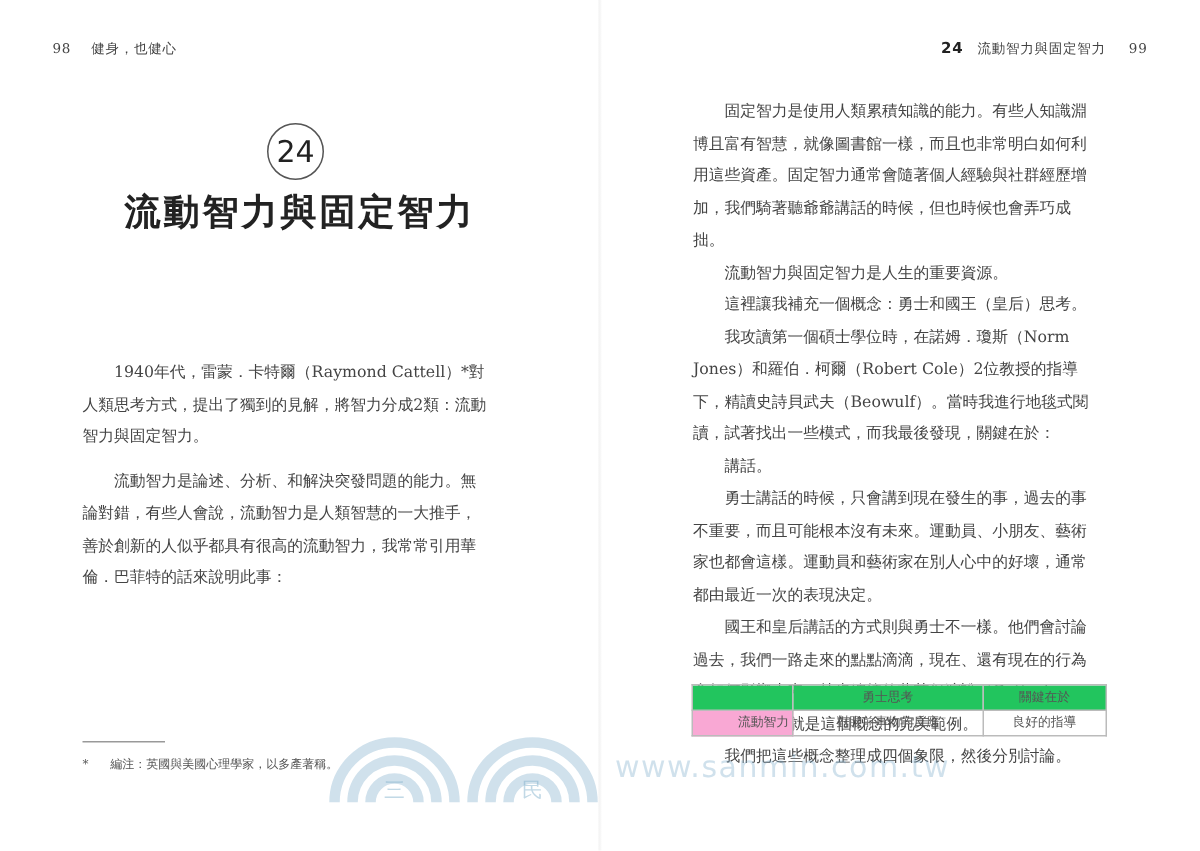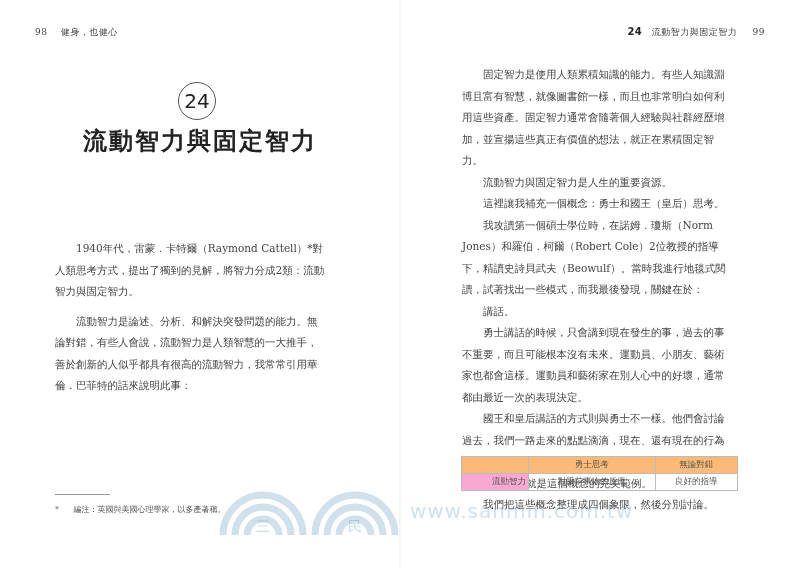--- a/index.html
+++ b/index.html
@@ -45,21 +45,21 @@
   .right-body { left: 62px; width: 272px; top: 64px; }
 
   table.quadrant {
     position: absolute; left: 461px; top: 456px; width: 277px;
     border-collapse: collapse; font-size: 8.5px; color: #555;
     font-family: "DejaVu Sans", sans-serif;
   }
   table.quadrant th, table.quadrant td {
     border: 1px solid #bbb; text-align: center; height: 14px; padding: 1px 2px; font-weight: normal;
   }
-  table.quadrant th { background: #fdba74; }
+  table.quadrant th { background: #22c55e; }
   table.quadrant td.rowhead { background: #f9a8d4; width: 62px; text-align: right; }
 
   .watermark {
     position: absolute; left: 215px; top: 455px; width: 360px; height: 80px; pointer-events: none;
   }
   .wm-arches { position: absolute; left: 0; top: 4px; width: 190px; height: 76px; }
   .wm-text {
     position: absolute; left: 195px; top: 0px; font-size: 36px; color: rgba(120,170,200,0.35);
     letter-spacing: 4px; white-space: nowrap;
   }
@@ -99,37 +99,37 @@
 </div>
 
 <div class="page page-right">
   <div class="running-head rh-right">
     <span class="chap">24</span>
     <span>流動智力與固定智力</span>
     <span class="num">99</span>
   </div>
 
   <div class="body-text right-body">
-    <p>固定智力是使用人類累積知識的能力。有些人知識淵博且富有智慧，就像圖書館一樣，而且也非常明白如何利用這些資產。固定智力通常會隨著個人經驗與社群經歷增加，並宣揚這些真正有價值的想法，就正在累積固定智力。</p>
+    <p>固定智力是使用人類累積知識的能力。有些人知識淵博且富有智慧，就像圖書館一樣，而且也非常明白如何利用這些資產。固定智力通常會隨著個人經驗與社群經歷增加，我們騎著聽爺爺講話的時候，但也時候也會弄巧成拙。</p>
     <p>流動智力與固定智力是人生的重要資源。</p>
     <p>這裡讓我補充一個概念：勇士和國王（皇后）思考。</p>
     <p>我攻讀第一個碩士學位時，在諾姆．瓊斯（Norm Jones）和羅伯．柯爾（Robert Cole）2位教授的指導下，精讀史詩貝武夫（Beowulf）。當時我進行地毯式閱讀，試著找出一些模式，而我最後發現，關鍵在於：</p>
     <p>講話。</p>
     <p>勇士講話的時候，只會講到現在發生的事，過去的事不重要，而且可能根本沒有未來。運動員、小朋友、藝術家也都會這樣。運動員和藝術家在別人心中的好壞，通常都由最近一次的表現決定。</p>
     <p>國王和皇后講話的方式則與勇士不一樣。他們會討論過去，我們一路走來的點點滴滴，現在、還有現在的行為會如何影響未來。林肯總統的蓋茲堡演說（Gettysburg Address），就是這個概念的完美範例。</p>
     <p>我們把這些概念整理成四個象限，然後分別討論。</p>
   </div>
 </div>
 
 <table class="quadrant">
   <thead>
     <tr>
       <th></th>
       <th>勇士思考</th>
-      <th>無論對錯</th>
+      <th>關鍵在於</th>
     </tr>
   </thead>
   <tbody>
     <tr>
       <td class="rowhead">流動智力</td>
       <td>對眼前事物的反應</td>
       <td>良好的指導</td>
     </tr>
   </tbody>
 </table>

